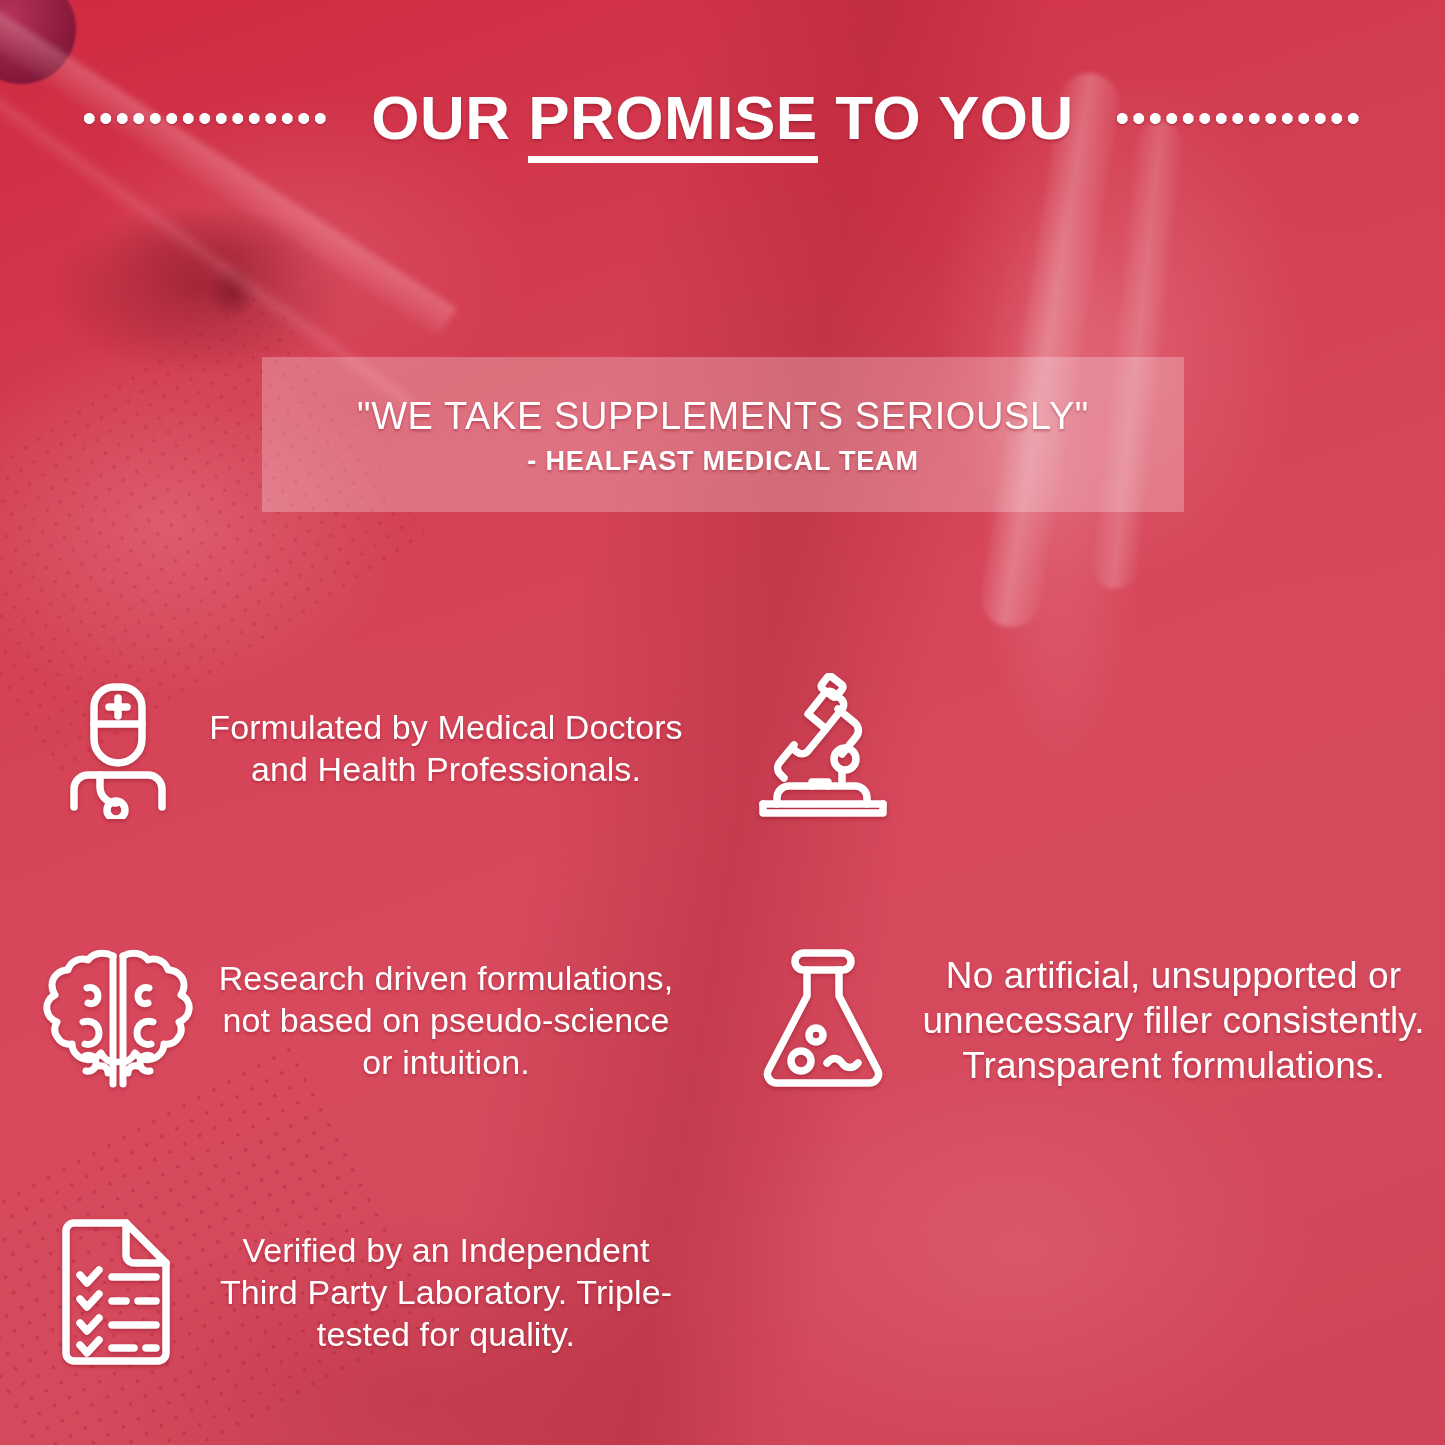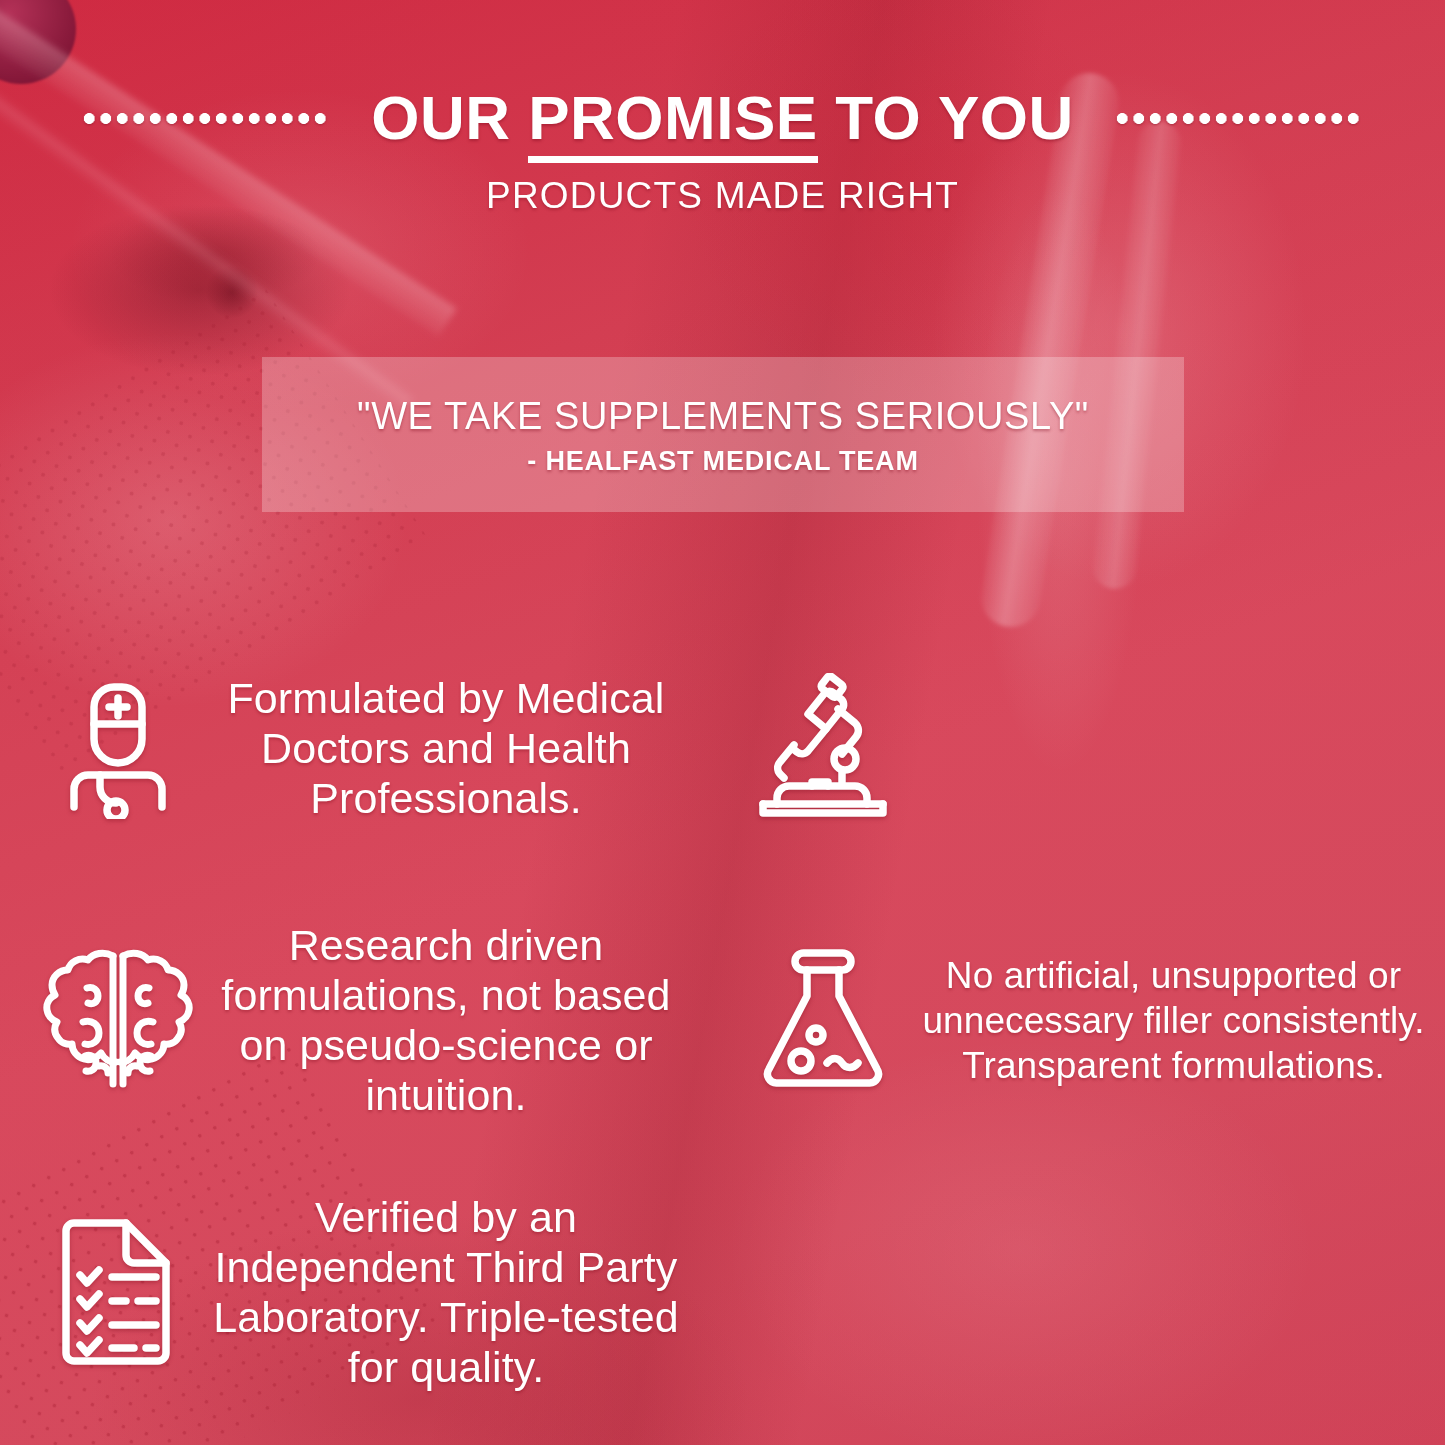--- a/index.html
+++ b/index.html
@@ -232,22 +232,22 @@
     justify-content: center;
   }
   .benefit svg {
     display: block;
     filter: drop-shadow(0 2px 2px rgba(130,12,30,.40));
   }
   .benefit .copy {
     flex: 1 1 auto;
     text-align: center;
     color: #ffffff;
-    font-size: 43px;
-    line-height: 50px;
+    font-size: 34px;
+    line-height: 42px;
     letter-spacing: .1px;
     text-shadow: 0 2px 3px rgba(130,12,30,.38);
   }
   .col-right .copy { font-size: 37px; line-height: 45px; }
   .col-right .icon-wrap { width: 186px; }
 </style>
 </head>
 <body>
 
 <div class="poster">
@@ -263,21 +263,20 @@
   <div class="bg-veil"></div>
 
   <div class="content">
 
     <div class="header">
       <div class="title-row">
         <div class="dots left"></div>
         <div class="main-title"><span>OUR </span><span class="u">PROMISE</span><span> TO YOU</span></div>
         <div class="dots right"></div>
       </div>
-      <div class="subtitle">PRODUCTS MADE RIGHT</div>
     </div>
 
     <div class="quote-box">
       <div class="quote-text">"WE TAKE SUPPLEMENTS SERIOUSLY"</div>
       <div class="quote-attr">- HEALFAST MEDICAL TEAM</div>
     </div>
 
     <div class="benefits">
 
       <div class="benefit col-left">

